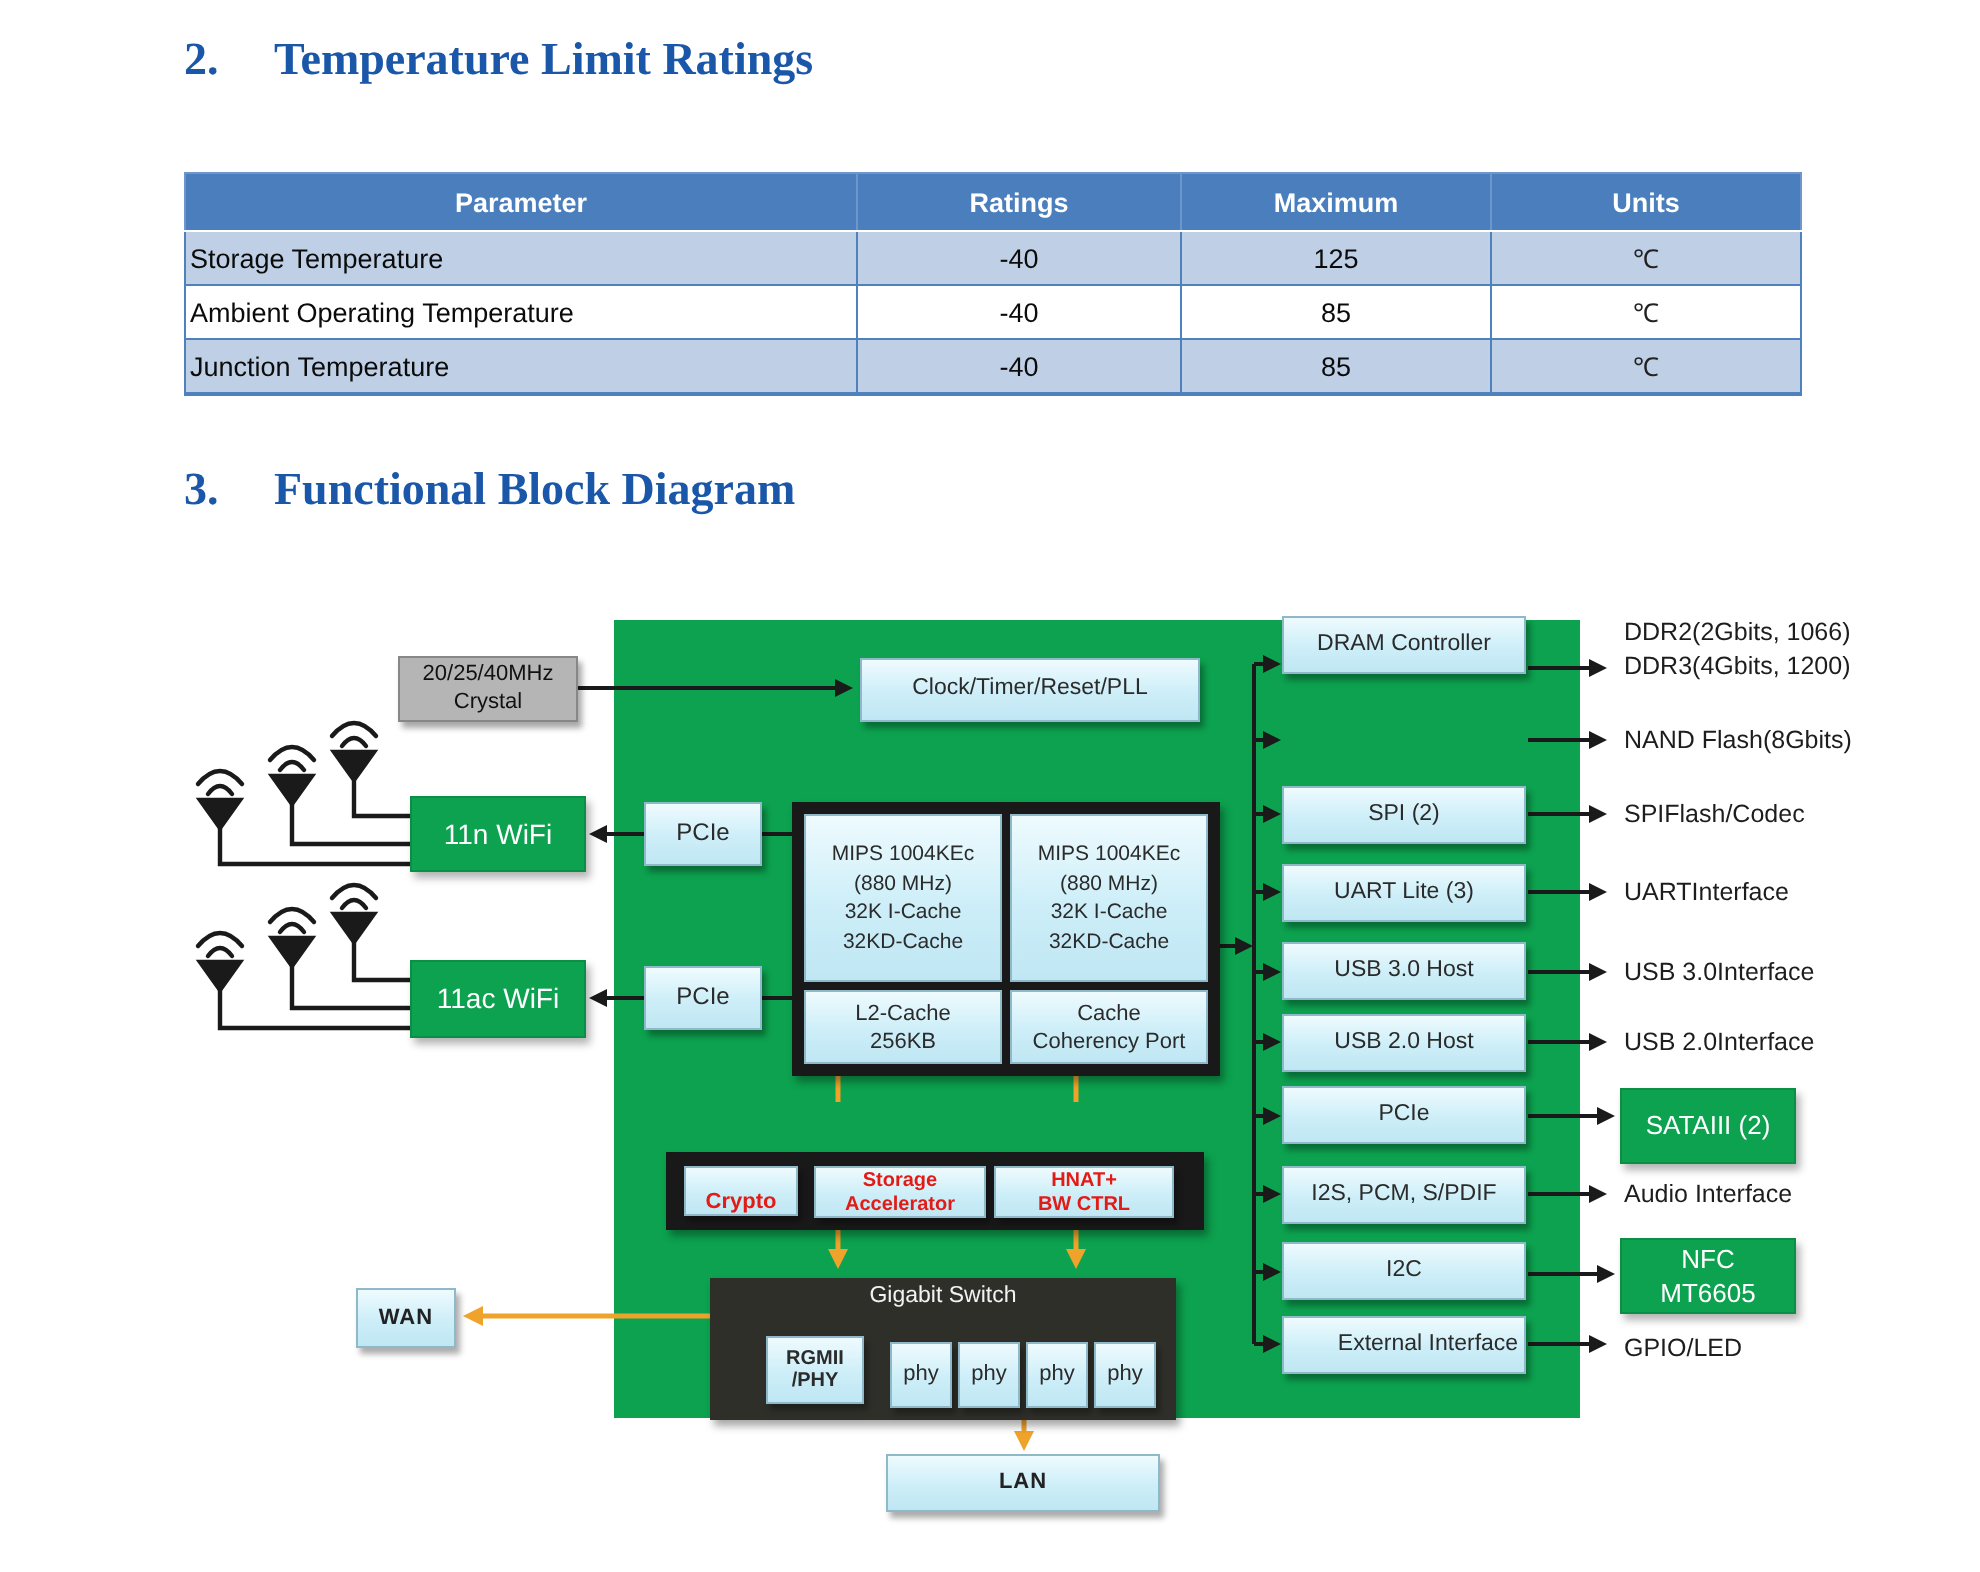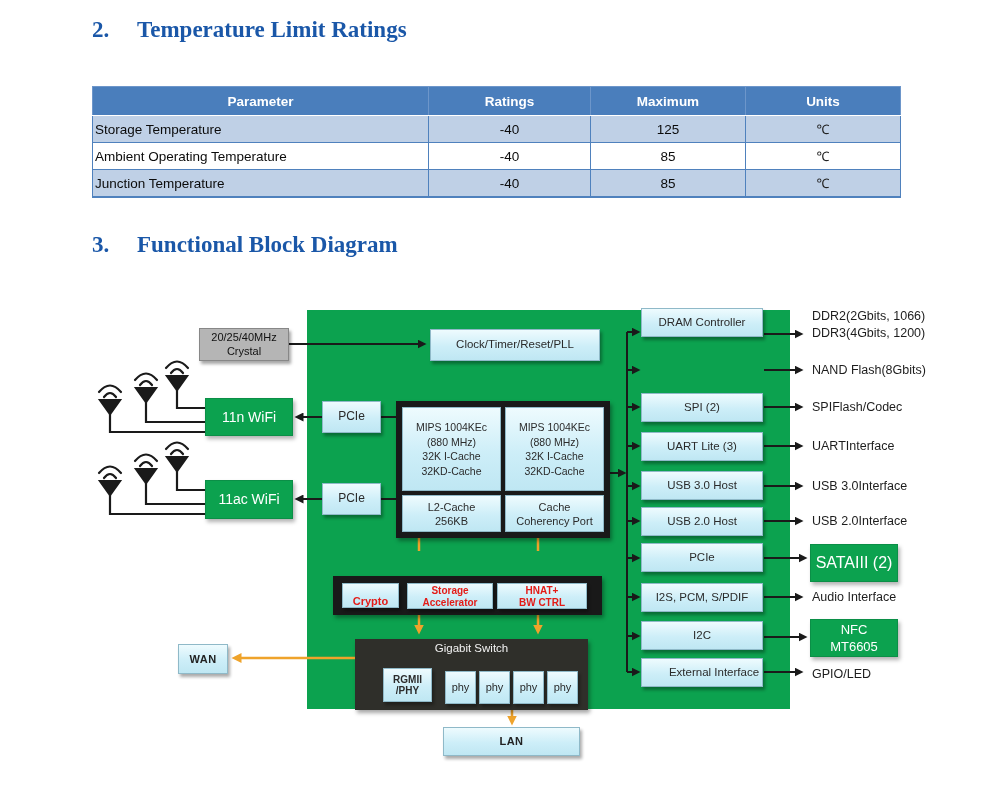--- a/index.html
+++ b/index.html
@@ -321,21 +321,21 @@
 
   <div class="extlabel" style="top:308px;">
     <div>DDR2(2Gbits, 1066)</div>
     <div>DDR3(4Gbits, 1200)</div>
   </div>
   <div class="extlabel" style="top:362px;">NAND Flash(8Gbits)</div>
   <div class="extlabel" style="top:399px;">SPIFlash/Codec</div>
   <div class="extlabel" style="top:438px;">UARTInterface</div>
   <div class="extlabel" style="top:478px;">USB 3.0Interface</div>
   <div class="extlabel" style="top:513px;">USB 2.0Interface</div>
-  <div class="gb" style="left:810px;top:544px;width:88px;height:38px;font-size:16px;">
+  <div class="gb" style="left:810px;top:544px;width:88px;height:38px;font-size:13px;">
     <span>SATAIII (2)</span>
   </div>
   <div class="extlabel" style="top:589px;">Audio Interface</div>
   <div class="gb" style="left:810px;top:619px;width:88px;height:38px;font-size:13px;line-height:17px;">
     <span>NFC</span>
     <span>MT6605</span>
   </div>
   <div class="extlabel" style="top:666px;">GPIO/LED</div>
 
 </div>

